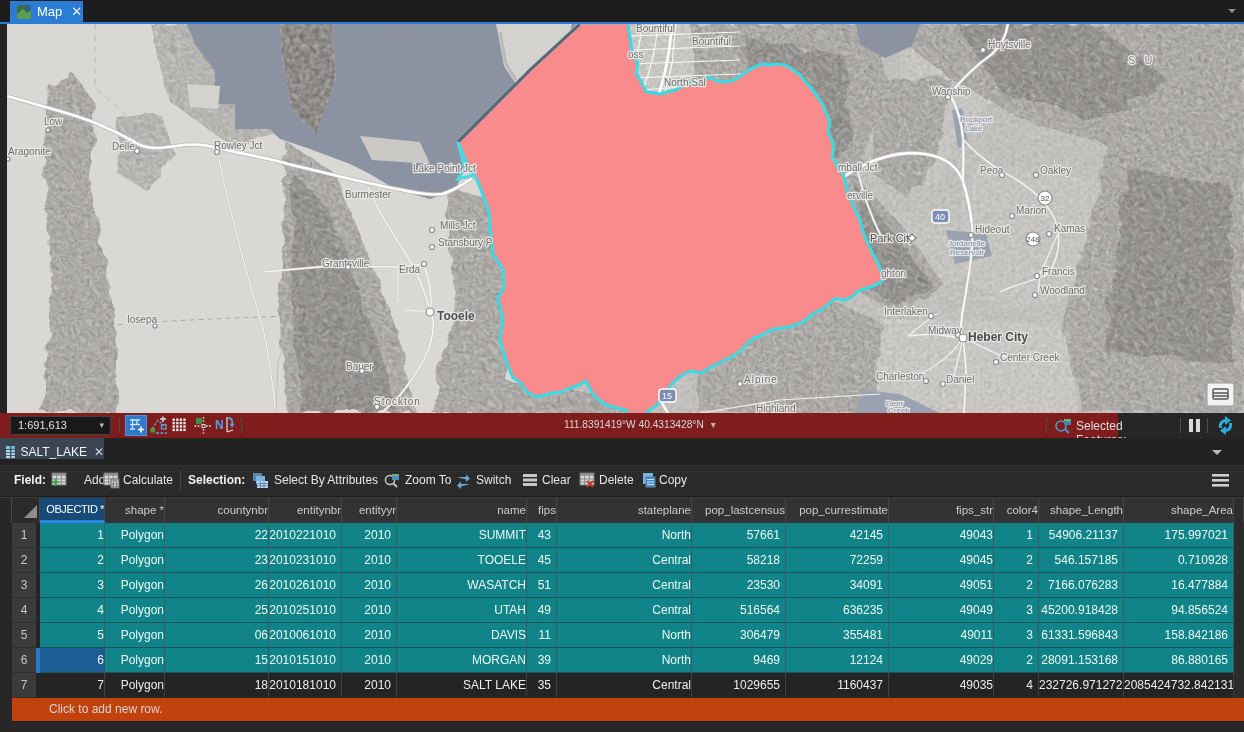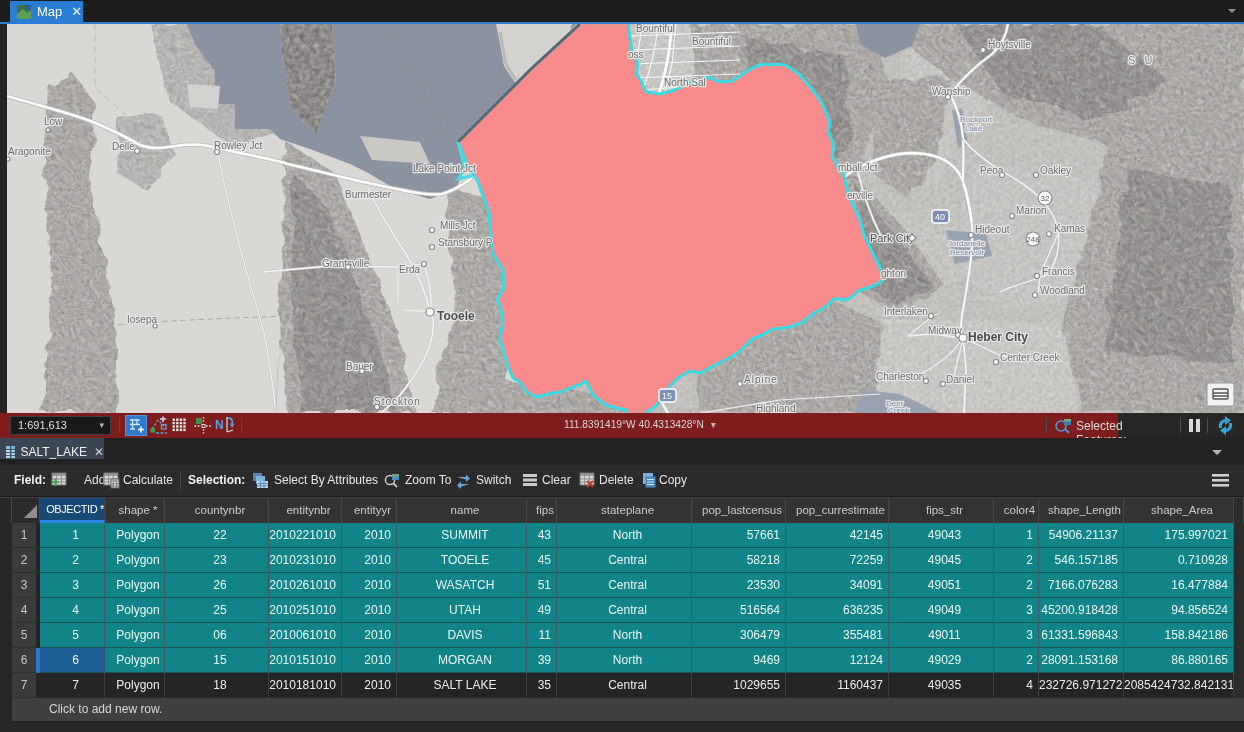--- a/index.html
+++ b/index.html
@@ -41,30 +41,30 @@
  border-bottom:1px solid rgba(42,46,46,0.6);overflow:hidden;white-space:nowrap}
 .hdr .cell{line-height:25px;border-right:1px solid #474747;border-bottom:none}
 .gut{width:12px;background:#272727;border:none}
 .rn{width:24px;background:#3b3b3b;color:#c6c6c6;text-align:center;border-right:none;
  border-bottom:1px solid #2e2e2e}
 .dv{width:4px;background:#252525;border:none;border-bottom:1px solid #252525}
 .c1{width:65px}.c2{width:60px}.c3{width:104px}.c4{width:73px}.c5{width:55px}
 .c6{width:130px}.c7{width:30px}.c8{width:135px}.c9{width:94px}.c10{width:103px}
 .c11{width:105px}.c12{width:45px}.c13{width:85px}.c14{width:110px}
 .sg{width:10px;background:#2c2c2c;border:none}
-.L{padding-left:7px;text-align:center}
+.L{padding-left:7px;text-align:right}
 .R{padding-right:5px;text-align:right}
 .sel .cell{background:#108488;color:#ecf9f5;border-right:1px solid rgba(70,80,80,0.75);
  border-bottom:1px solid rgba(30,80,82,0.9)}
 .usel .cell{background:#242424;color:#ededed}
 .sel .rn,.usel .rn{background:#3b3b3b;color:#c6c6c6;border-right:none;border-bottom:1px solid #2e2e2e}
 .sel .dv,.usel .dv{background:#252525;border-bottom:1px solid #252525;border-right:none}
 .sel .gut,.usel .gut{background:#272727;border-bottom:1px solid #272727;border-right:none}
 .sel .sg,.usel .sg{background:#2c2c2c;border-bottom:1px solid #2c2c2c;border-right:none}
-#addrow{display:flex;height:24px;background:#404040;color:#d6d6d6;line-height:23px;
+#addrow{display:flex;height:24px;background:#c2410c;color:#d6d6d6;line-height:23px;
  border-bottom:1px solid #1f1f1f}
 #bottomstrip{height:10px;background:#272727}
 .hc{color:#cbcbcb}
 #objhdr{background:#174a77;color:#fff;border-bottom:3px solid #2c86e8 !important;line-height:22px;font-size:11px;padding-left:6px;letter-spacing:-0.4px}
 .r6c1{background:#1d5d95 !important;color:#eef4fa !important}
 .r6dv{background:#2b78c8 !important;border-bottom:1px solid #2b78c8 !important}
 .corner{position:relative;background:#2b2b2b}
 svg{display:block}
 .icon{position:absolute}
 </style></head><body>

